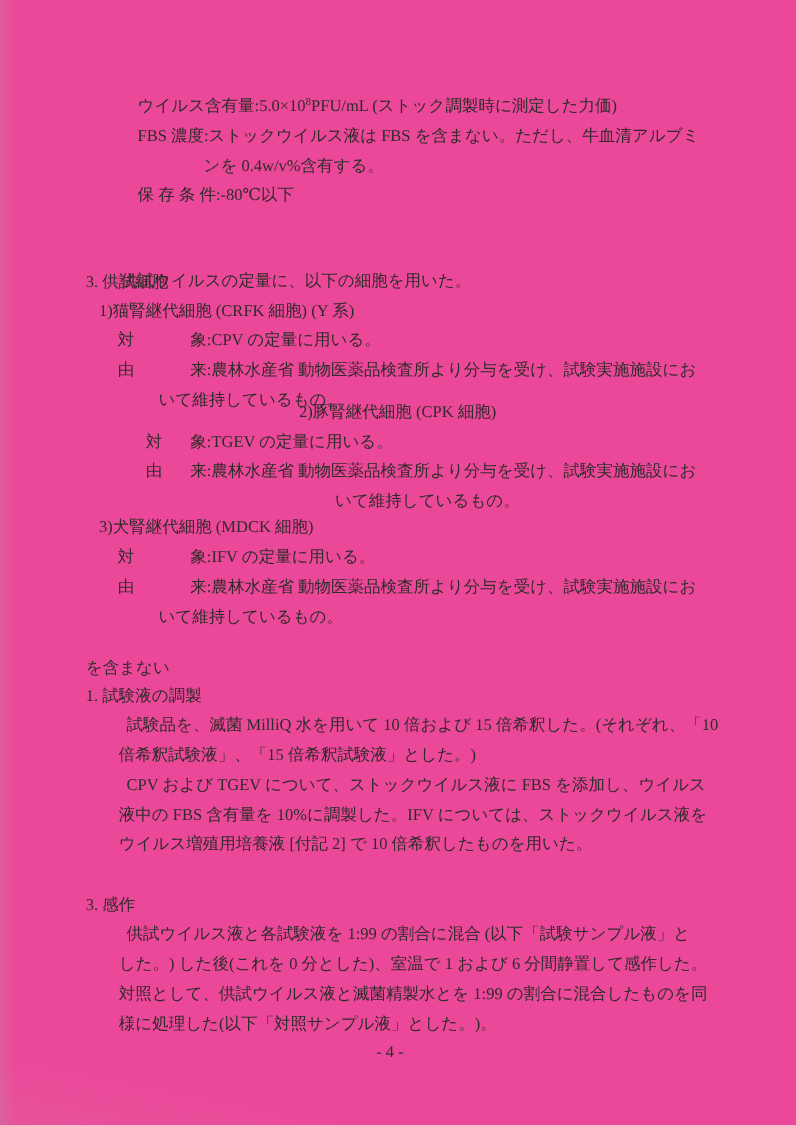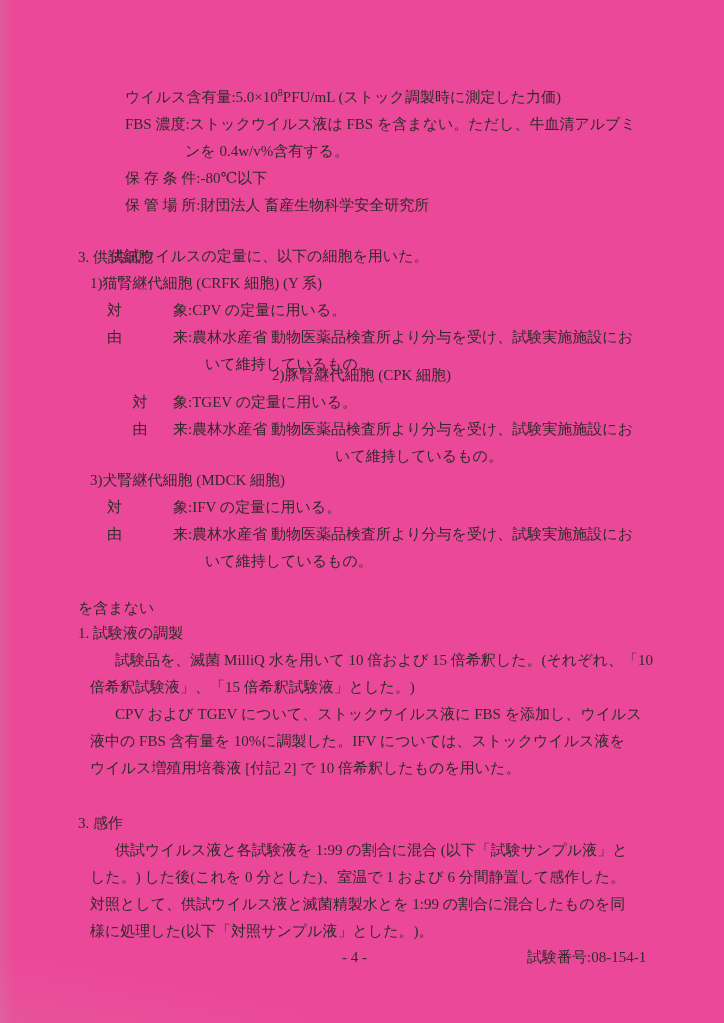--- a/index.html
+++ b/index.html
@@ -40,38 +40,37 @@
   .sup {
     vertical-align: super;
     font-size: 10px;
     line-height: 0;
   }
   .indent-cont { margin-left: 60px; }        
 
   .cell-group .grp-title { margin-left: 0; }
   .cell-row { display: flex; margin-left: 17px; }
   .cell-row .row-label { width: 66px; flex: 0 0 66px; }
-  .origin-cont { margin-left: 115px; }
+  .origin-cont { margin-left: 54px; }
 
   .subsection .para-line1 { margin-left: 37px; }
-  .subsection .para-cont  { margin-left: 12px; }
+  .subsection .para-cont  { margin-left: 30px; }
 
   .footer-text { font-size: 15px; }
 </style>
 </head>
 <body>
 
 <div class="page">
 
   <div class="abs" style="top:84px; left:125px;">
     <div><span>ウイルス含有量:5.0×10</span><span class="sup">8</span><span>PFU/mL (ストック調製時に測定した力価)</span></div>
     <div>FBS 濃度:ストックウイルス液は FBS を含まない。ただし、牛血清アルブミ</div>
     <div class="indent-cont">ンを 0.4w/v%含有する。</div>
     <div>保 存 条 件:-80℃以下</div>
-    <div>保 管 場 所:財団法人 畜産生物科学安全研究所</div>
   </div>
 
   <div class="abs" style="top:216px; left:78px;margin-top:28px;">3. 供試細胞</div>
   <div class="abs" style="top:243px; left:110px;">供試ウイルスの定量に、以下の細胞を用いた。</div>
 
   <div class="abs cell-group" style="top:270px; left:90px;">
     <div class="grp-title">1)猫腎継代細胞 (CRFK 細胞) (Y 系)</div>
     <div class="cell-row">
       <span class="row-label">対</span>
         <span>象:CPV の定量に用いる。</span>
@@ -125,15 +124,14 @@
 
   <div class="abs subsection" style="top:810px; left:78px;">
     <div>3. 感作</div>
     <div class="para-line1">供試ウイルス液と各試験液を 1:99 の割合に混合 (以下「試験サンプル液」と</div>
     <div class="para-cont">した。) した後(これを 0 分とした)、室温で 1 および 6 分間静置して感作した。</div>
     <div class="para-cont">対照として、供試ウイルス液と滅菌精製水とを 1:99 の割合に混合したものを同</div>
     <div class="para-cont">様に処理した(以下「対照サンプル液」とした。)。</div>
   </div>
 
   <div class="abs footer-text" style="top:944px; left:342px;">- 4 -</div>
-  <div class="abs footer-text" style="top:944px; left:527px;">試験番号:08-154-1</div>
 
 </div>
 
 </body></html>

